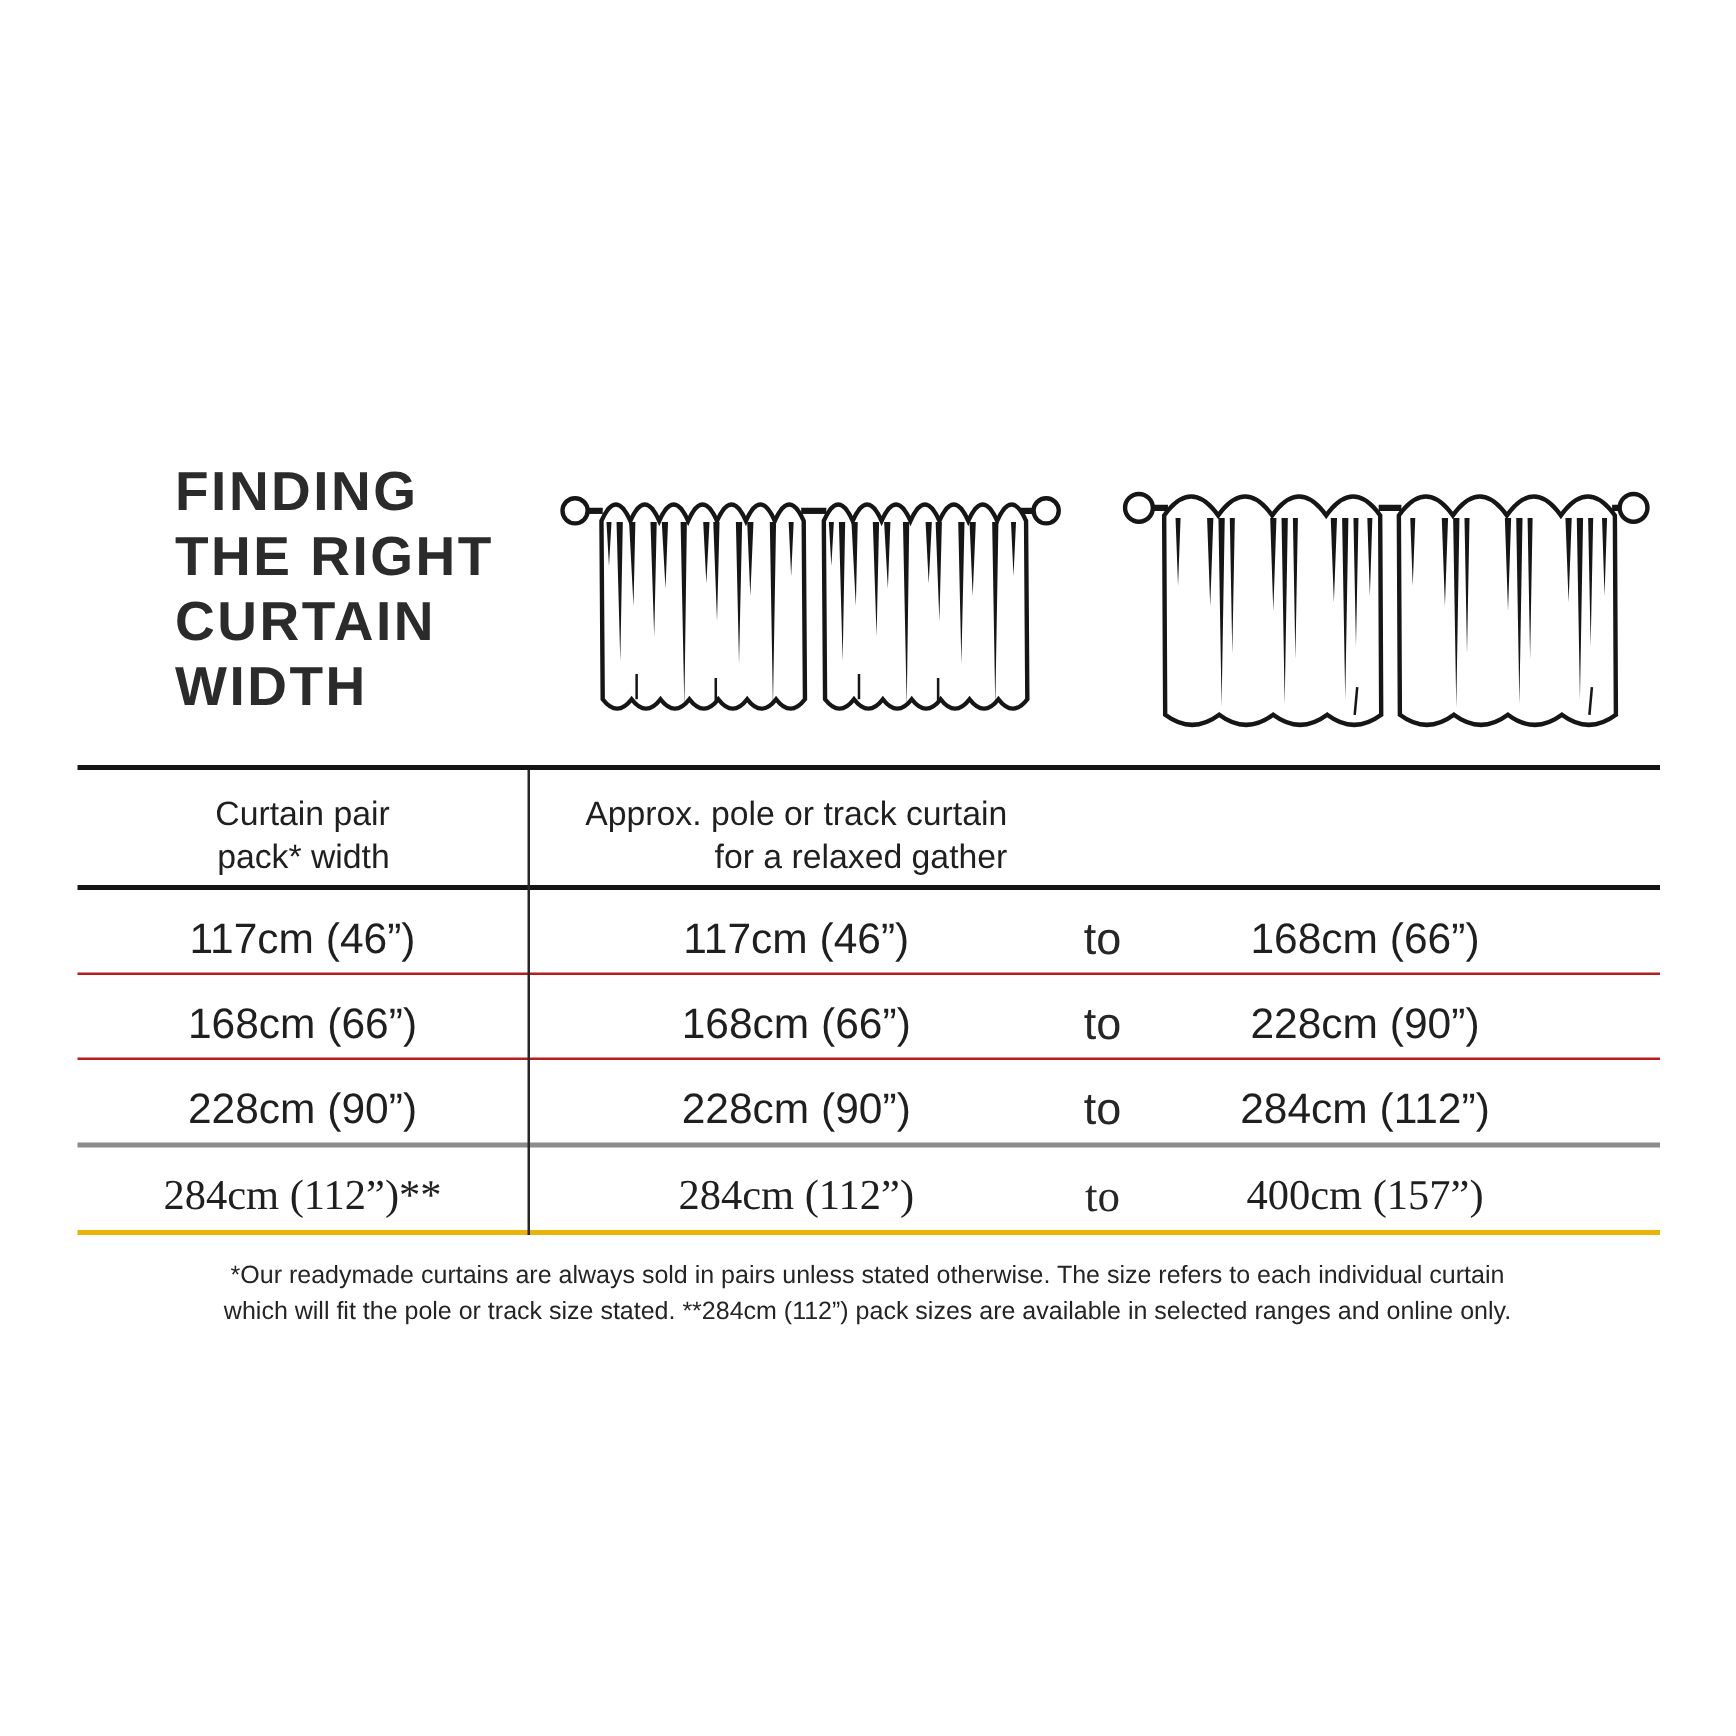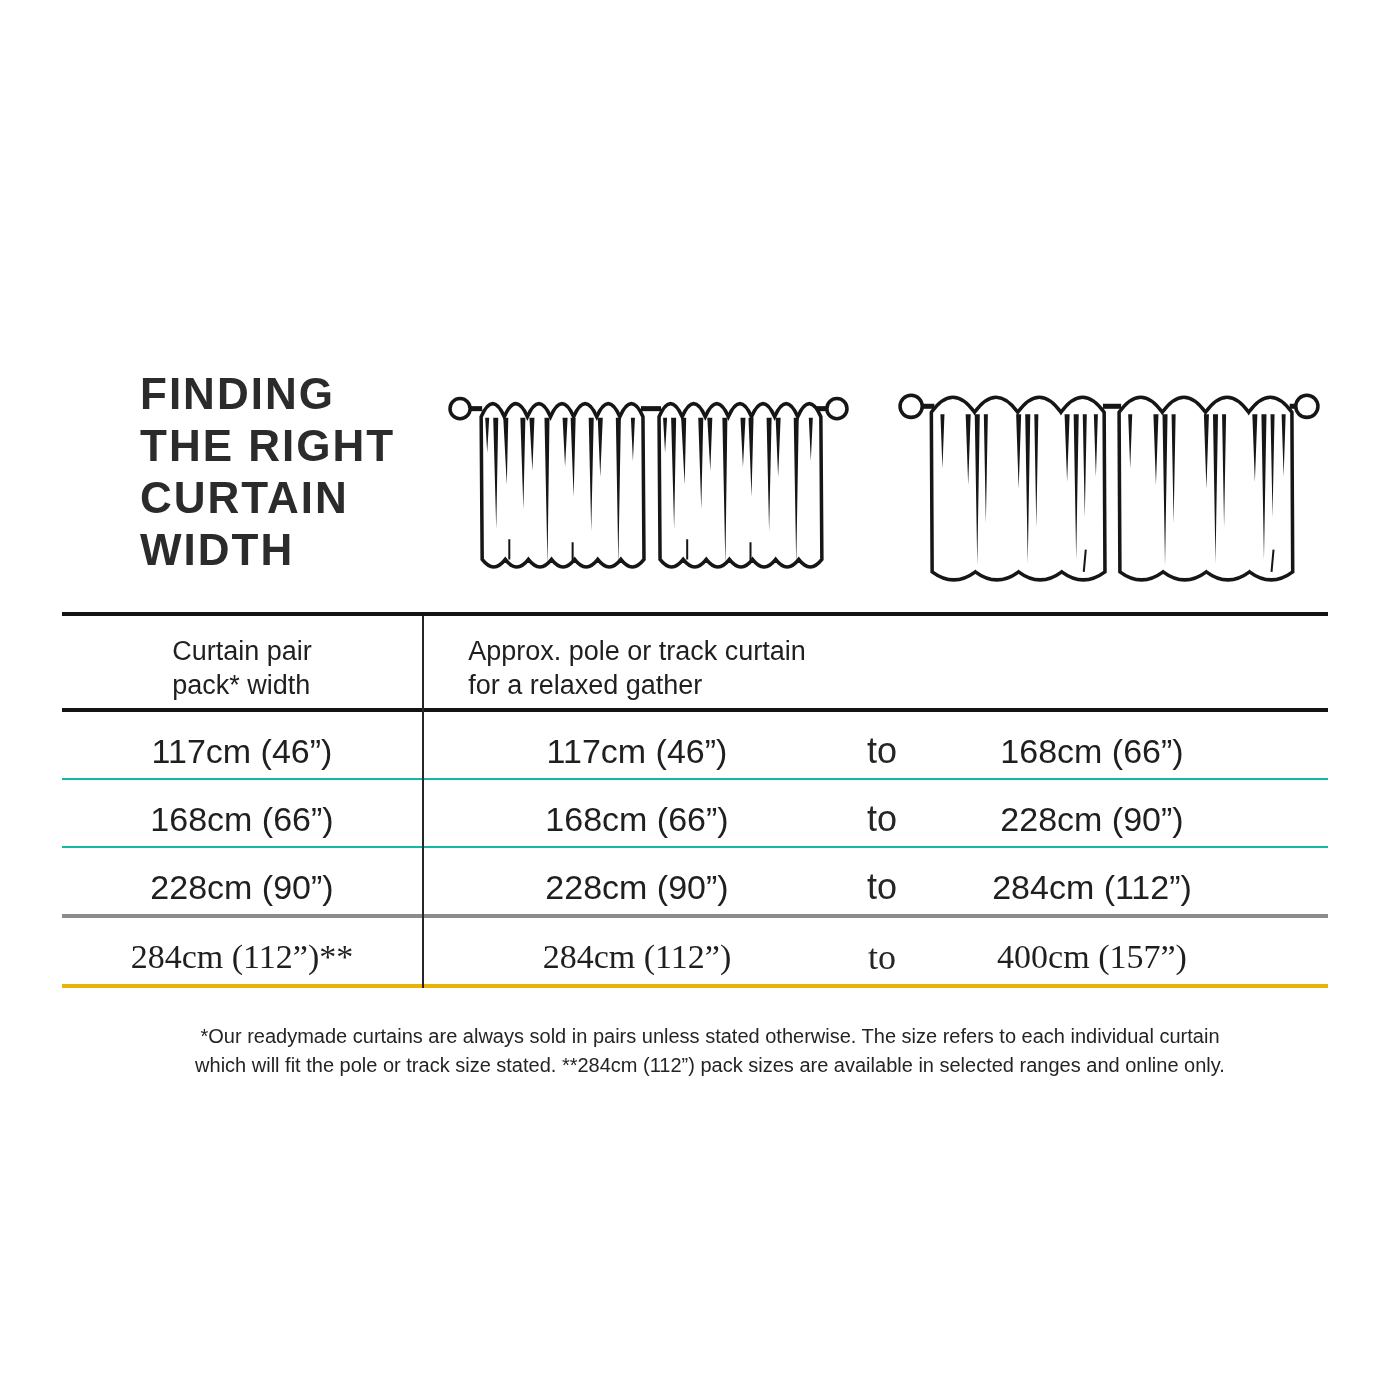--- a/index.html
+++ b/index.html
@@ -38,35 +38,35 @@
     grid-template-columns:360px 430px 1fr;
     height:92px;
     border-bottom:4px solid #141414;
     font-size:27px;line-height:34px;
   }
   .t-data{
     grid-template-columns:360px 430px 60px 1fr;
     height:66px;
     font-size:34px;
   }
-  .row-sep-thin{border-bottom:2px solid #14b8a6;}
+  .row-sep-thin{border-bottom:2px solid #b91c1c;}
   .row-sep-gray{border-bottom:4px solid #8c8c8c;}
   .row-sep-bottom{border-bottom:4px solid #eab308;font-family:Liberation Serif, serif;}
   .cell{
     display:flex;align-items:center;justify-content:center;
-    text-align:left;height:100%;
+    text-align:right;height:100%;
     white-space:pre-line;
     margin-top:12px;
   }
   .cell-relaxed{padding-right:56px;box-sizing:border-box;}
   .cell-to{font-size:36px;color:#262626;}
 
   .footnote{
     position:absolute;left:74px;top:1006px;width:1240px;
-    margin:16px;
+    margin:0;
     font-size:20px;line-height:29px;
     text-align:center;color:#242424;
     white-space:pre-line;
   }
 </style>
 </head>
 <body>
 
 <div class="page">
 

